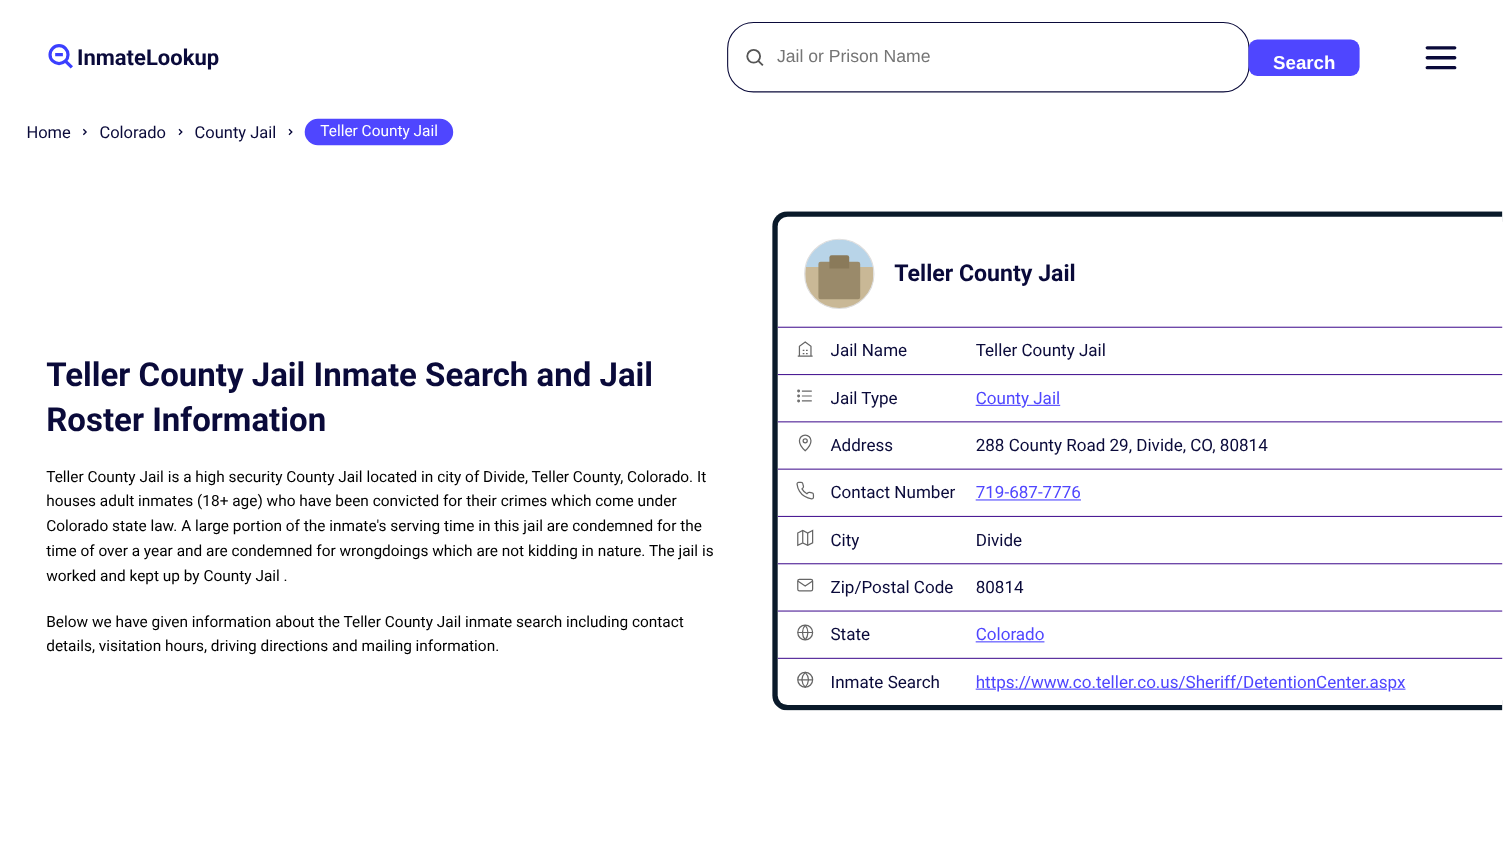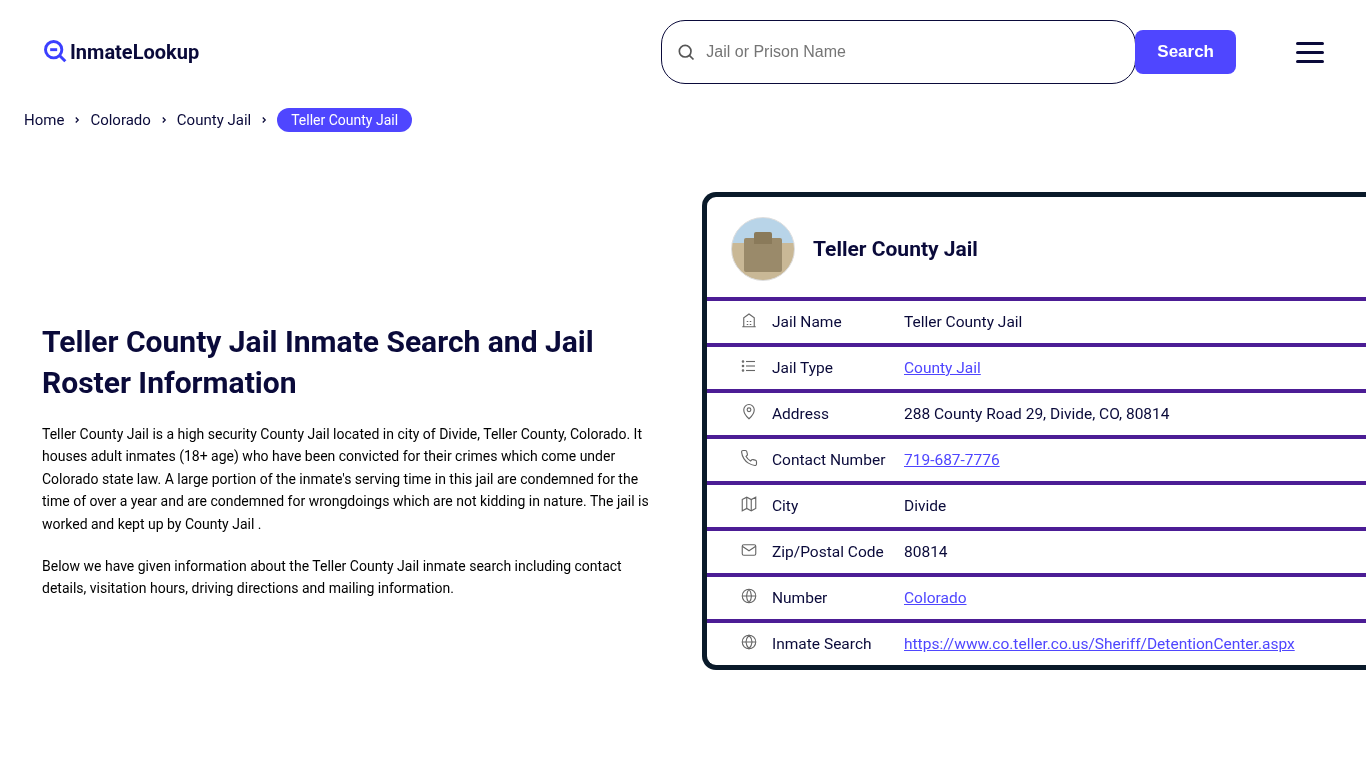--- a/index.html
+++ b/index.html
@@ -65,21 +65,21 @@
       background: transparent;
     }
     .search-button {
       background: #4f46ff;
       color: #fff;
       border: none;
       border-radius: 8px;
       font-size: 17px;
       font-weight: 600;
       padding: 12px 22px;
-      height: 44px;
+      height: 33px;
       cursor: pointer;
       margin-left: -1px;
     }
     .hamburger {
       display: flex;
       flex-direction: column;
       gap: 6px;
       cursor: pointer;
     }
     .hamburger span {
@@ -182,22 +182,22 @@
       border-radius: 2px 2px 0 0;
     }
     .card-title {
       font-size: 21px;
       font-weight: 700;
       color: #0a0a3a;
     }
     .info-row {
       display: flex;
       align-items: center;
-      padding: 10px 33px;
-      border-top: 4px solid #4c1d95;
+      padding: 10px 16px;
+      border-top: 1px solid #4c1d95;
       gap: 14px;
     }
     .row-icon {
       width: 18px;
       height: 18px;
       color: #666;
       flex-shrink: 0;
     }
     .row-label {
       width: 118px;
@@ -322,21 +322,21 @@
                 <polyline points="3 7 12 13 21 7"></polyline>
               </svg></span>
             <span class="row-label">Zip/Postal Code</span>
             <span class="row-value">80814</span>
           </div>
           <div class="info-row">
             <span><svg class="row-icon" viewBox="0 0 24 24" fill="none" stroke="currentColor" stroke-width="1.5">
                 <circle cx="12" cy="12" r="9"></circle>
                 <path d="M3 12h18M12 3a14 14 0 010 18M12 3a14 14 0 000 18"></path>
               </svg></span>
-            <span class="row-label">Number</span>
+            <span class="row-label">State</span>
             <span class="row-value link">Colorado</span>
           </div>
           <div class="info-row">
             <span><svg class="row-icon" viewBox="0 0 24 24" fill="none" stroke="currentColor" stroke-width="1.5">
                 <circle cx="12" cy="12" r="9"></circle>
                 <line x1="3" y1="12" x2="21" y2="12"></line>
                 <path d="M12 3a14 14 0 014 9 14 14 0 01-4 9 14 14 0 01-4-9 14 14 0 014-9z"></path>
               </svg></span>
             <span class="row-label">Inmate Search</span>
             <span class="row-value link">https://www.co.teller.co.us/Sheriff/DetentionCenter.aspx</span>

